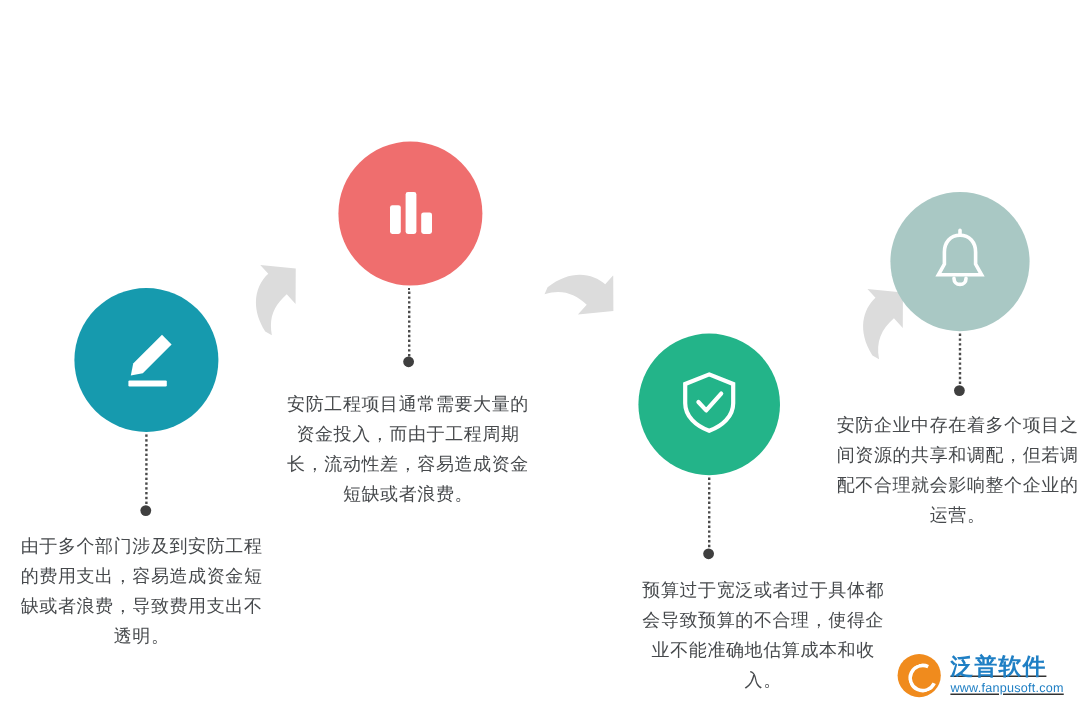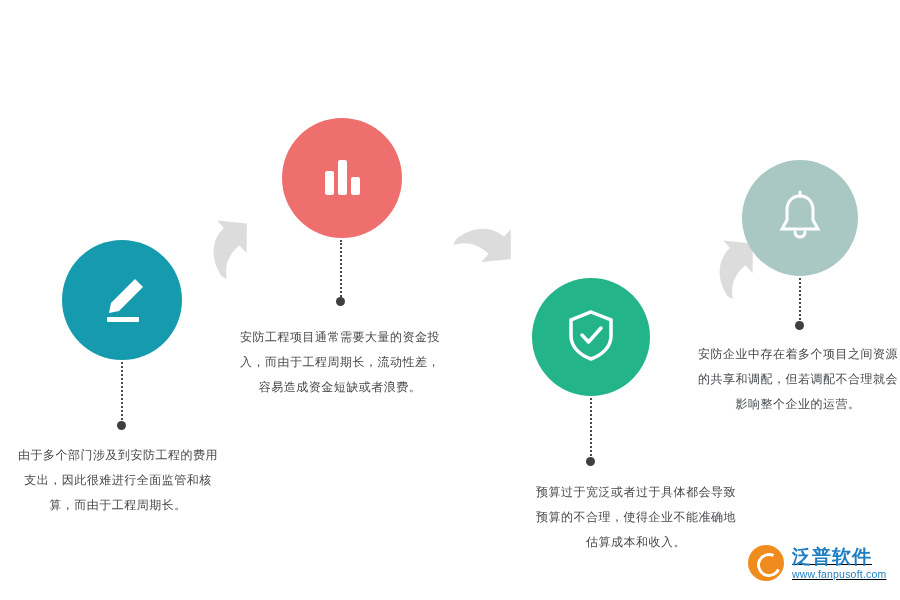--- a/index.html
+++ b/index.html
@@ -61,21 +61,21 @@
     position: absolute;
   }
   .a1 { left: 200px; top: 218px; transform: rotate(-42deg); }
   .a2 { left: 452px; top: 216px; transform: rotate(42deg); }
   .a3 { left: 706px; top: 238px; transform: rotate(-42deg); }
 
   
   .caption {
     position: absolute;
     color: #46494c;
-    font-size: 12px;
+    font-size: 15px;
     line-height: 25px;
     text-align: center;
     letter-spacing: 0.5px;
   }
   .t1 { left: 14px;  top: 443px; width: 208px; }
   .t2 { left: 234px; top: 325px; width: 212px; }
   .t3 { left: 486px; top: 480px; width: 210px; margin-left: 45px; }
   .t4 { left: 694px; top: 342px; width: 208px; }
 
   
@@ -131,21 +131,21 @@
   <div class="node-circle c1">
     <span>
       <svg width="62" height="62" viewBox="0 0 62 62">
         <path d="M44 12 L52 20 L28 44 L18 46 L20 36 Z" fill="#ffffff"></path>
         <rect x="16" y="50" width="32" height="5" rx="1" fill="#ffffff"></rect>
       </svg>
     </span>
   </div>
   <div class="connector conn1"></div>
   <div class="dot dot1"></div>
-  <div class="caption t1">由于多个部门涉及到安防工程的费用支出，因此很难进行全面监管和核算，而由于工程周期长。</div>
+  <div class="caption t1">由于多个部门涉及到安防工程的费用支出，容易造成资金短缺或者浪费，导致费用支出不透明。</div>
 
   <div class="arrow a1">
     <svg width="64" height="58" viewBox="0 0 64 58">
       <path d="M6 44 C10 20 26 10 40 10 L40 0 L60 22 L40 44 L40 33 C26 33 16 37 8 50 Z" fill="#dcdcdc"></path>
     </svg>
   </div>
 
   <div class="node-circle c2">
     <span>
       <svg width="58" height="58" viewBox="0 0 58 58">

